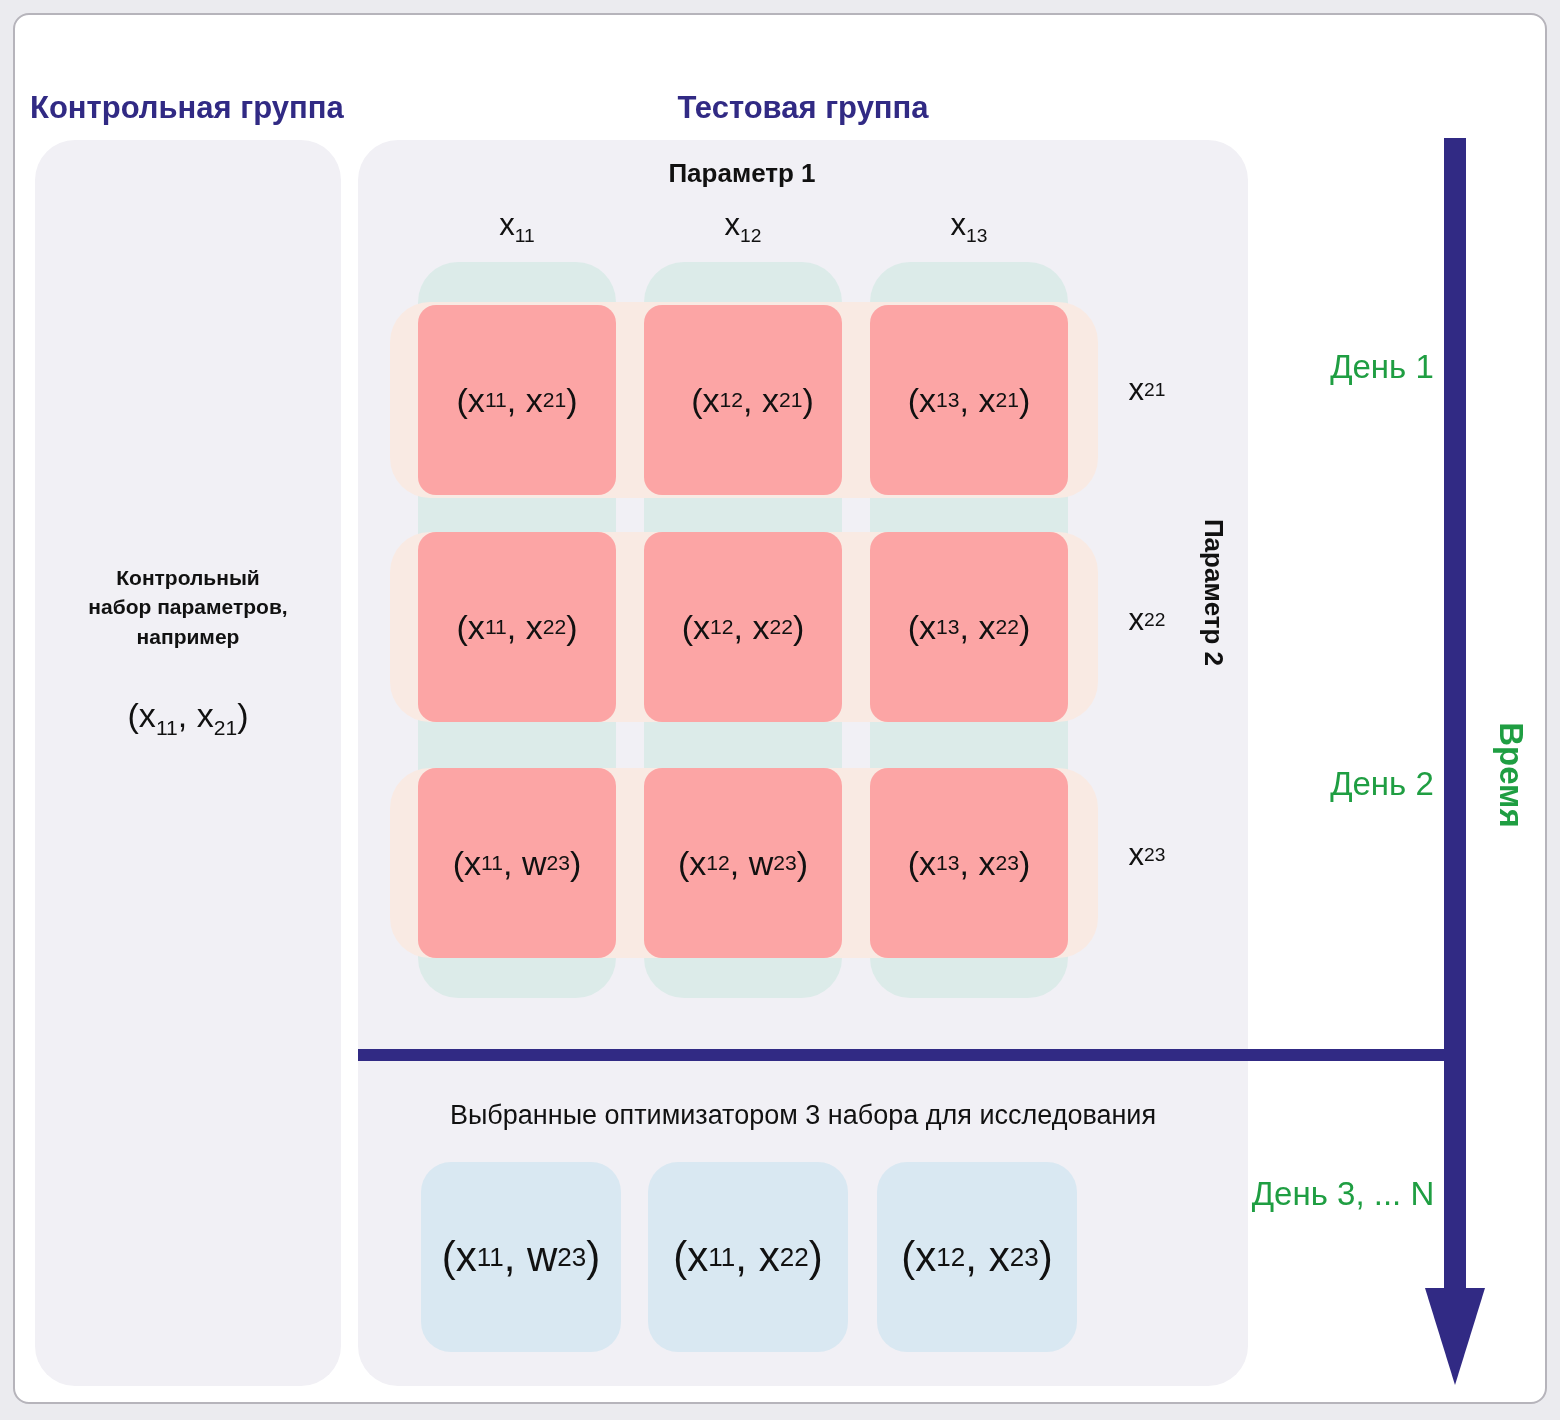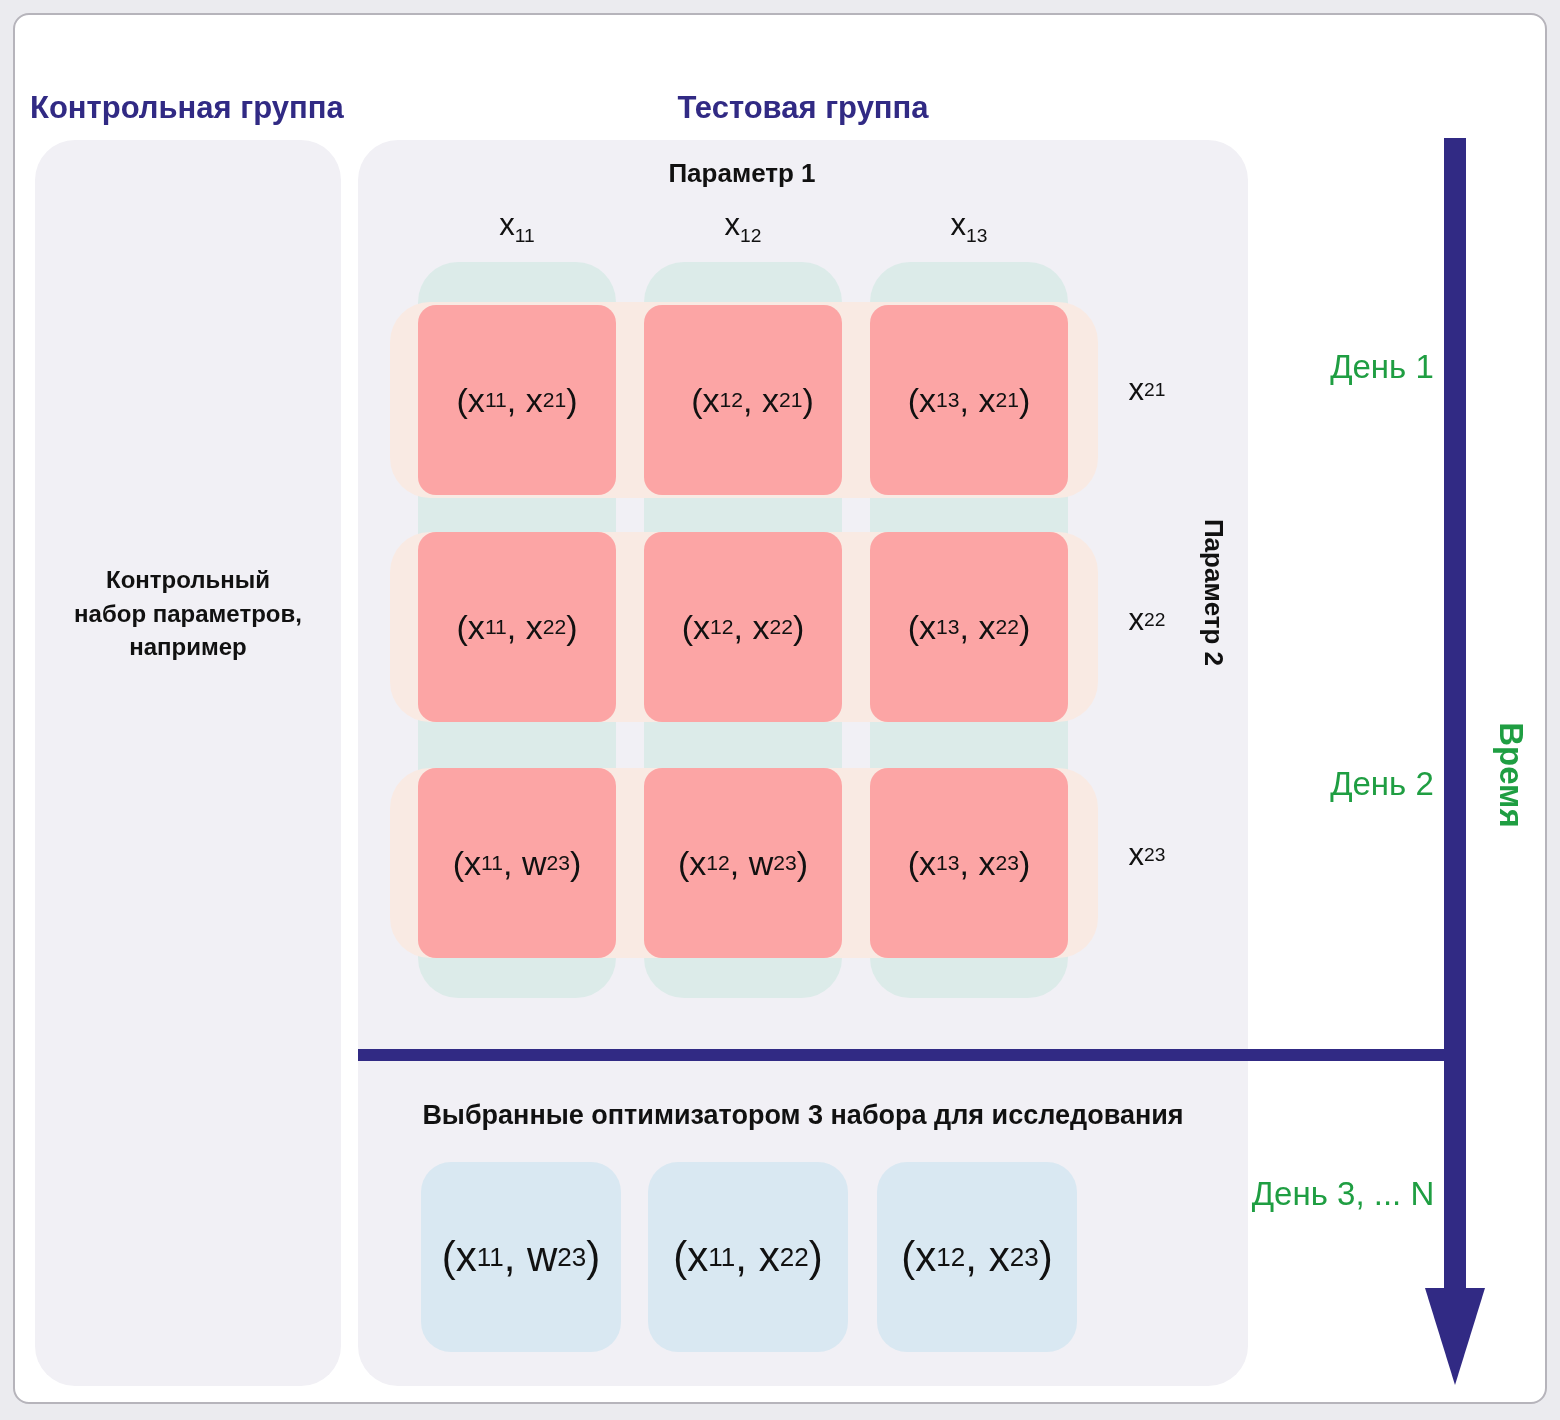--- a/index.html
+++ b/index.html
@@ -62,21 +62,21 @@
     display: flex; align-items: center; justify-content: center;
   }
   .rot90 { transform: rotate(90deg); }
 
   .divider {
     left: 358px; top: 1049px; width: 1108px; height: 12px;
     background: #312a84;
   }
   .bottom-header {
     left: 358px; top: 1100px; width: 890px;
-    font-size: 27px; font-weight: bold; color: #111;
+    font-size: 27px; font-weight: normal; color: #111;
     text-align: center;
   }
   .pick-box {
     top: 1162px; width: 200px; height: 190px;
     background: #d9e8f2; border-radius: 30px;
     display: flex; align-items: center; justify-content: center;
     font-size: 42px; color: #111;
   }
 
   .arrow-bar {
@@ -94,41 +94,42 @@
     text-align: center;
   }
   .time-label {
     left: 1400px; top: 755px; width: 220px; height: 40px;
     font-size: 33px; font-weight: bold; color: #1f9e42;
     text-align: center;
     transform: rotate(90deg);
   }
   .control-desc {
     left: 45px; top: 563px; width: 286px;
-    font-size: 24px; font-weight: bold; color: #111;
+    font-size: 21px; font-weight: bold; color: #111;
     text-align: center; line-height: 1.4;
   }
   .control-example {
     left: 45px; top: 696px; width: 286px;
     font-size: 34px; color: #111;
     text-align: center;
   }
 </style>
 </head>
 <body>
 
 <div class="page">
   <div class="card"></div>
 
 
   <div class="abs group-header" style="left:30px; top:90px;">Контрольная группа</div>
   <div class="abs group-header center" style="left:358px; top:90px; width:890px;">Тестовая группа</div>
 
   <div class="abs panel" style="left:35px; top:140px; width:306px; height:1246px;"></div>
   <div class="abs control-desc">Контрольный<br>набор параметров,<br>например</div>
+  <div class="abs control-example">(x<sub>11</sub>, x<sub>21</sub>)</div>
 
   <div class="abs panel" style="left:358px; top:140px; width:890px; height:1246px;"></div>
 
   <div class="abs param-label center" style="left:418px; top:158px; width:648px;">Параметр 1</div>
   <div class="abs axis-label center" style="left:417px; top:207px; width:200px;">x<sub>11</sub></div>
   <div class="abs axis-label center" style="left:643px; top:207px; width:200px;">x<sub>12</sub></div>
   <div class="abs axis-label center" style="left:869px; top:207px; width:200px;">x<sub>13</sub></div>
 
   <div class="abs col-band" style="left:418px;"></div>
   <div class="abs col-band" style="left:644px;"></div>

